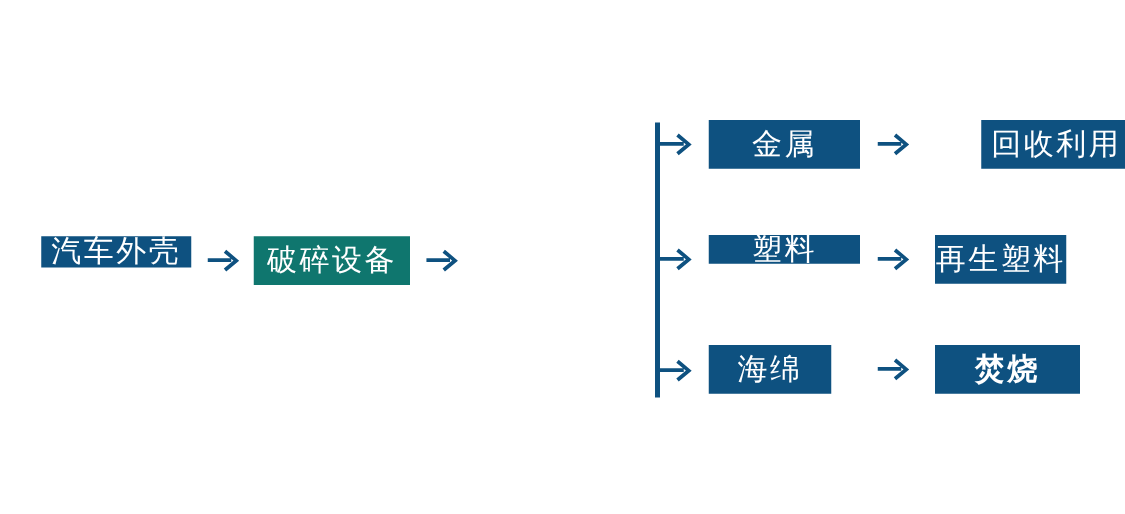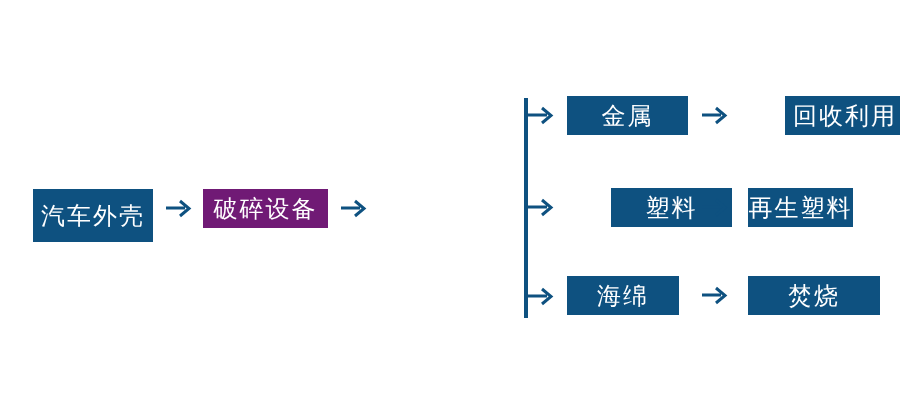--- a/index.html
+++ b/index.html
@@ -27,21 +27,21 @@
     justify-content: center;
     color: #ffffff;
     font-size: 24px;
     letter-spacing: 2px;
     line-height: 1;
     font-weight: 400;
     box-sizing: border-box;
     user-select: none;
   }
   .node.blue { background: #0e5180; }
-  .node.red  { background: #701a75; font-family: Liberation Serif, serif; }
+  .node.red  { background: #0f766e; font-family: Liberation Serif, serif; }
 
   
   .arrow {
     position: absolute;
     display: flex;
     align-items: center;
     justify-content: center;
     color: #0e5180;
     font-size: 25px;
     line-height: 1;
@@ -58,21 +58,21 @@
   .branch-arrow {
     position: absolute;
   }
   .branch-arrow svg { display: block; }
 </style>
 </head>
 <body>
 
 <div id="diagram">
 
-  <div class="node blue" style="left:33px; top:189px; width:120px; height:53px;">
+  <div class="node blue" style="left:33px; top:189px; width:120px; height:25px;">
     <span>汽车外壳</span>
   </div>
 
   <div class="arrow" style="left:166px; top:196px; width:28px; height:26px;">
     <svg width="28" height="20" viewBox="0 0 28 20" aria-hidden="true">
       <path d="M0 9 H19 M14 2 L23 9.5 L14 17" fill="none" stroke="#0e5180" stroke-width="3"></path>
     </svg>
   </div>
 
   <div class="node red" style="left:203px; top:189px; width:125px; height:39px;">
@@ -107,47 +107,47 @@
   <div class="node blue" style="left:785px; top:96px; width:120px; height:39px;">
     <span>回收利用</span>
   </div>
 
   <div class="branch-arrow" style="left:526px; top:196px; width:30px; height:22px;">
     <svg width="30" height="22" viewBox="0 0 30 22" aria-hidden="true">
       <path d="M0 11 H21 M16 4 L25 11.5 L16 19" fill="none" stroke="#0e5180" stroke-width="3"></path>
     </svg>
   </div>
 
-  <div class="node blue" style="left:567px; top:188px; width:121px; height:39px;margin-left:44px;">
+  <div class="node blue" style="left:567px; top:188px; width:121px; height:23px;">
     <span>塑料</span>
   </div>
 
   <div class="arrow" style="left:702px; top:195px; width:28px; height:26px;">
     <svg width="28" height="20" viewBox="0 0 28 20" aria-hidden="true">
       <path d="M0 9 H19 M14 2 L23 9.5 L14 17" fill="none" stroke="#0e5180" stroke-width="3"></path>
     </svg>
   </div>
 
   <div class="node blue" style="left:748px; top:188px; width:105px; height:39px;">
     <span>再生塑料</span>
   </div>
 
   <div class="branch-arrow" style="left:526px; top:285px; width:30px; height:22px;">
     <svg width="30" height="22" viewBox="0 0 30 22" aria-hidden="true">
       <path d="M0 11 H21 M16 4 L25 11.5 L16 19" fill="none" stroke="#0e5180" stroke-width="3"></path>
     </svg>
   </div>
 
-  <div class="node blue" style="left:567px; top:276px; width:112px; height:39px;">
+  <div class="node blue" style="left:567px; top:276px; width:98px; height:39px;">
     <span>海绵</span>
   </div>
 
   <div class="arrow" style="left:702px; top:283px; width:28px; height:26px;">
     <svg width="28" height="20" viewBox="0 0 28 20" aria-hidden="true">
       <path d="M0 9 H19 M14 2 L23 9.5 L14 17" fill="none" stroke="#0e5180" stroke-width="3"></path>
     </svg>
   </div>
 
-  <div class="node blue" style="left:748px; top:276px; width:132px; height:39px;">
+  <div class="node blue" style="left:748px; top:276px; width:116px; height:39px;font-weight:bold;">
     <span>焚烧</span>
   </div>
 
 </div>
 
 </body></html>

